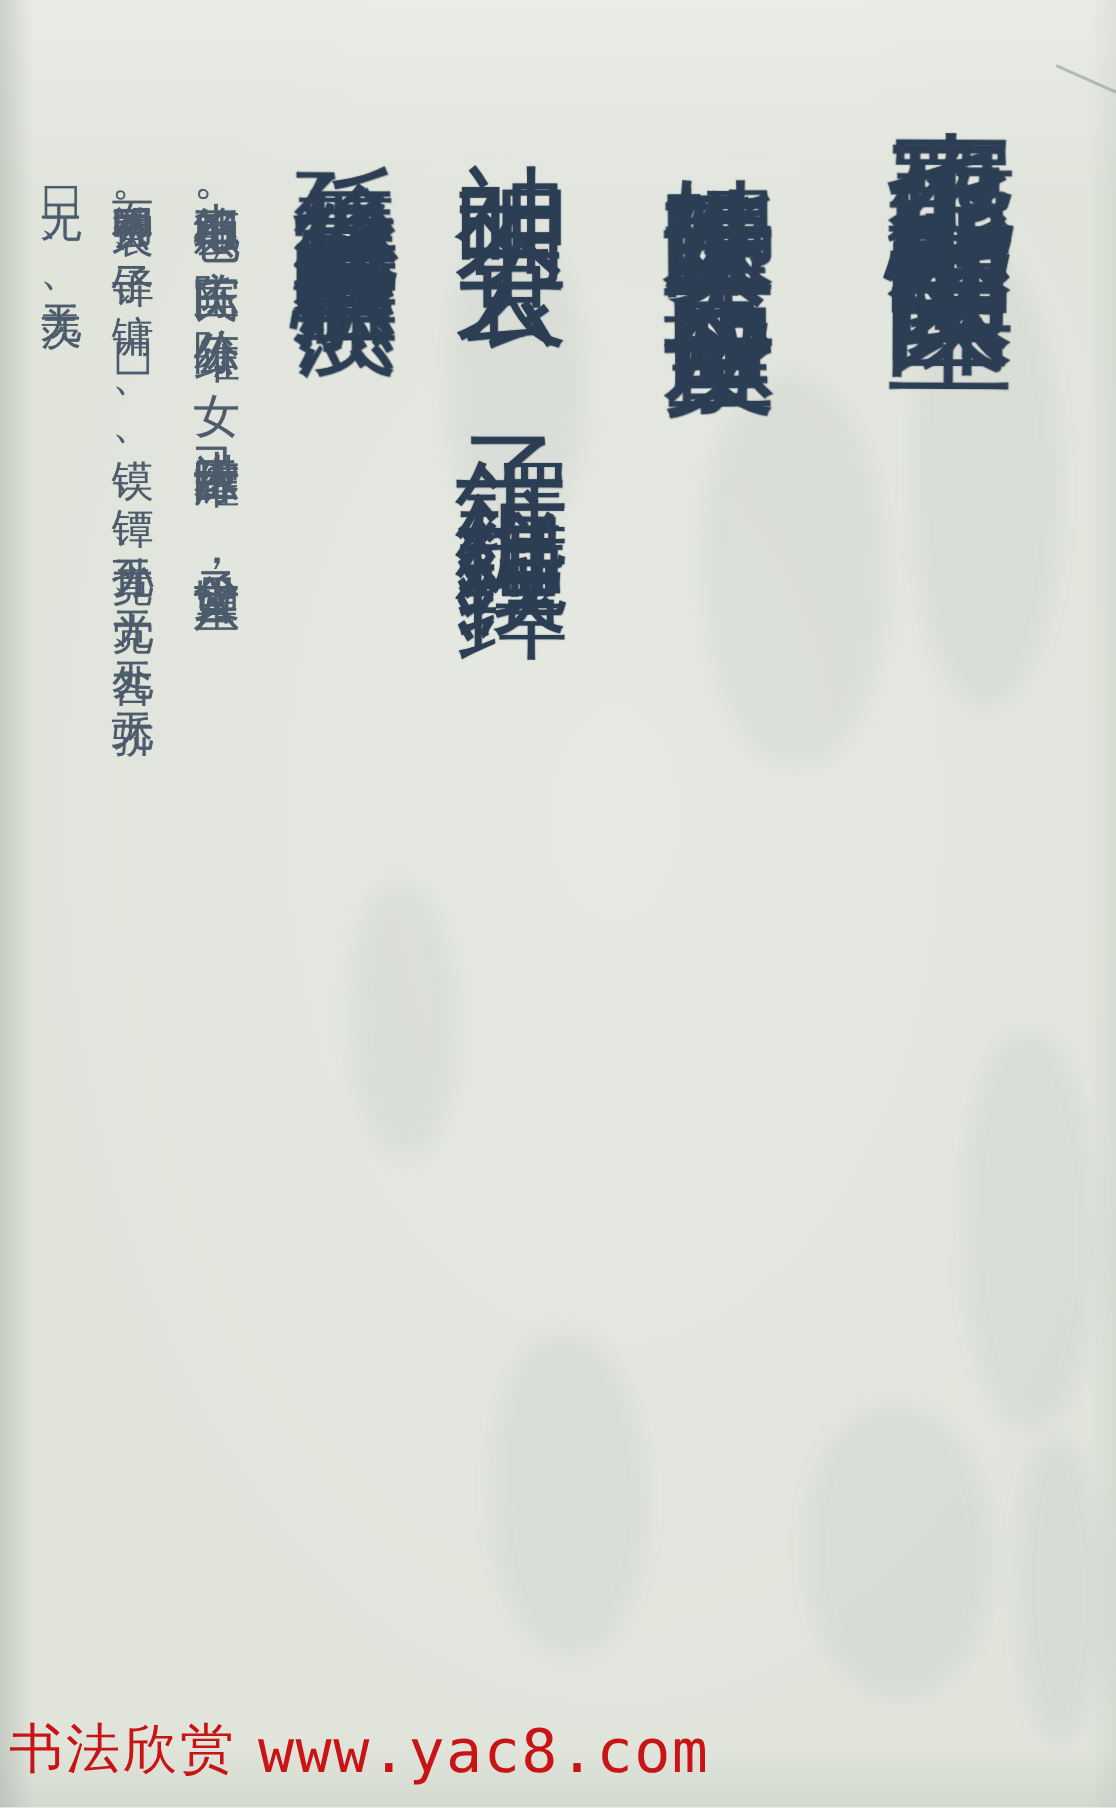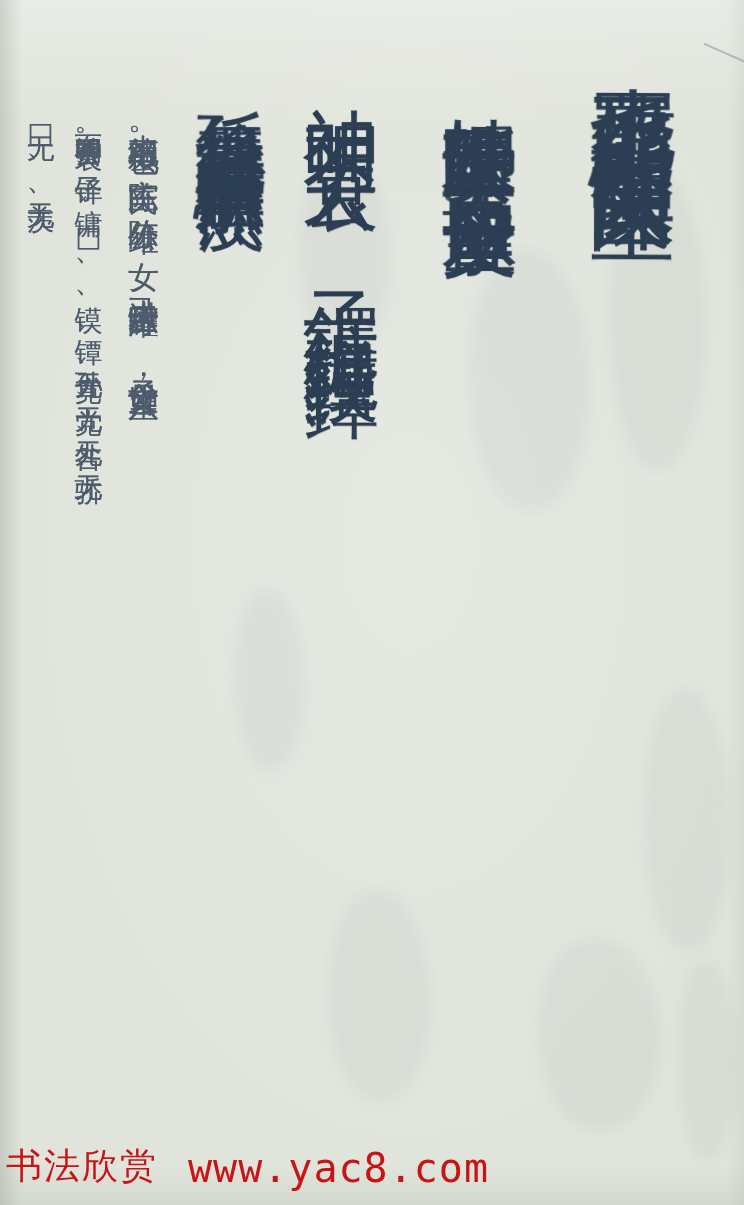--- a/index.html
+++ b/index.html
@@ -46,21 +46,21 @@
   .pcolB{left:74px;top:112px;font-size:28px;}
   .pcolC{left:26px;top:114px;font-size:28px;}
   
   .watermark{
     position:absolute;left:6px;top:1142px;
     color:#c81414;
     display:flex;align-items:flex-end;gap:14px;
     white-space:nowrap;
   }
   .wm-cn{font-size:36px;letter-spacing:2px;font-family:"DejaVu Sans",sans-serif;}
-  .wm-url{font-size:40px;font-family:"DejaVu Sans Mono",monospace;letter-spacing:1px;margin-left:16px;}
+  .wm-url{font-size:40px;font-family:"DejaVu Sans Mono",monospace;letter-spacing:1px;}
   
   .ghost{
     position:absolute;
     background:rgba(110,128,145,.08);
     border-radius:45% 55% 50% 50%;
     filter:blur(7px);
   }
   .scratch{
     position:absolute;left:702px;top:52px;width:46px;height:2px;
     background:rgba(95,108,120,.38);

